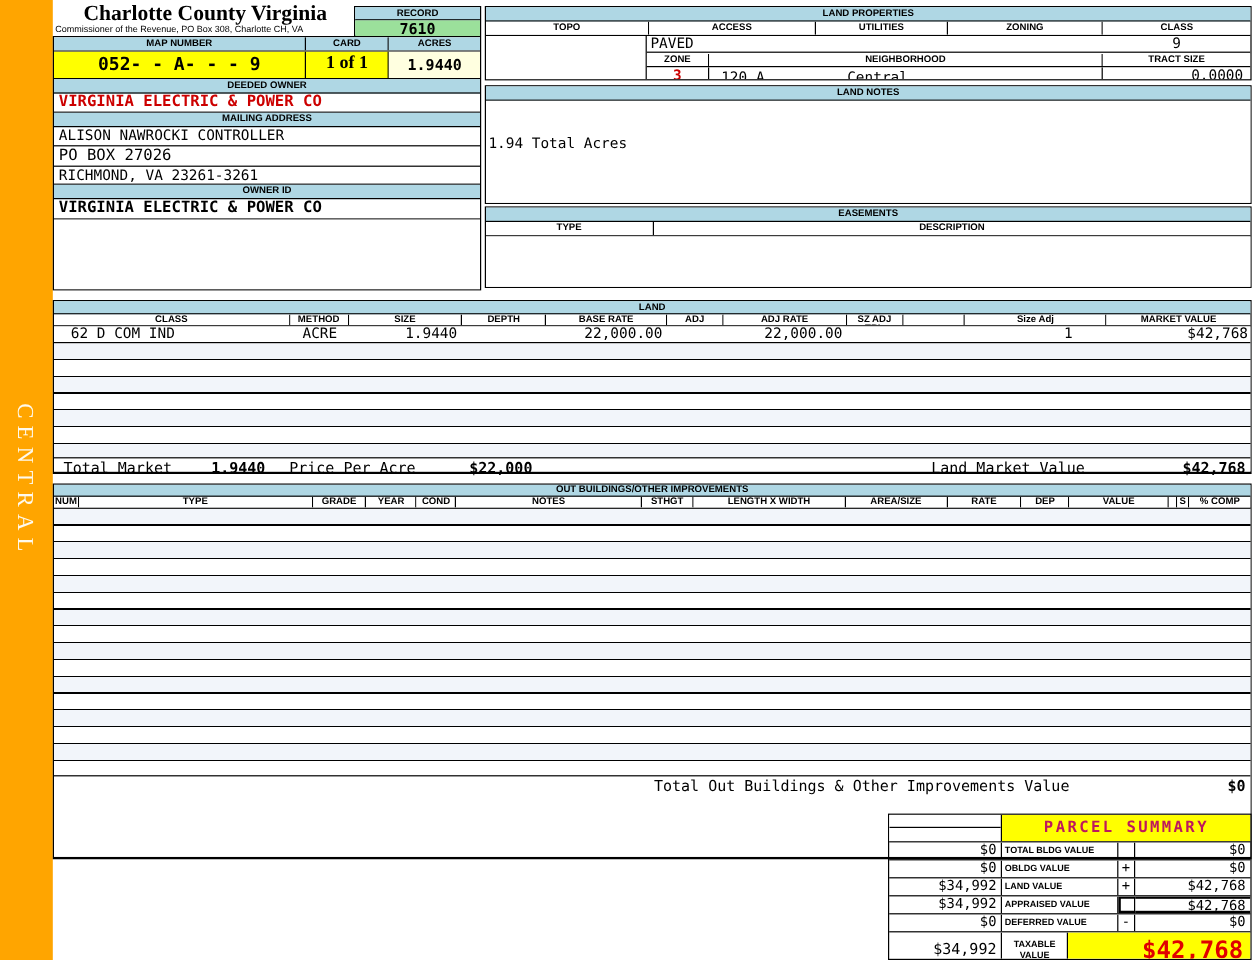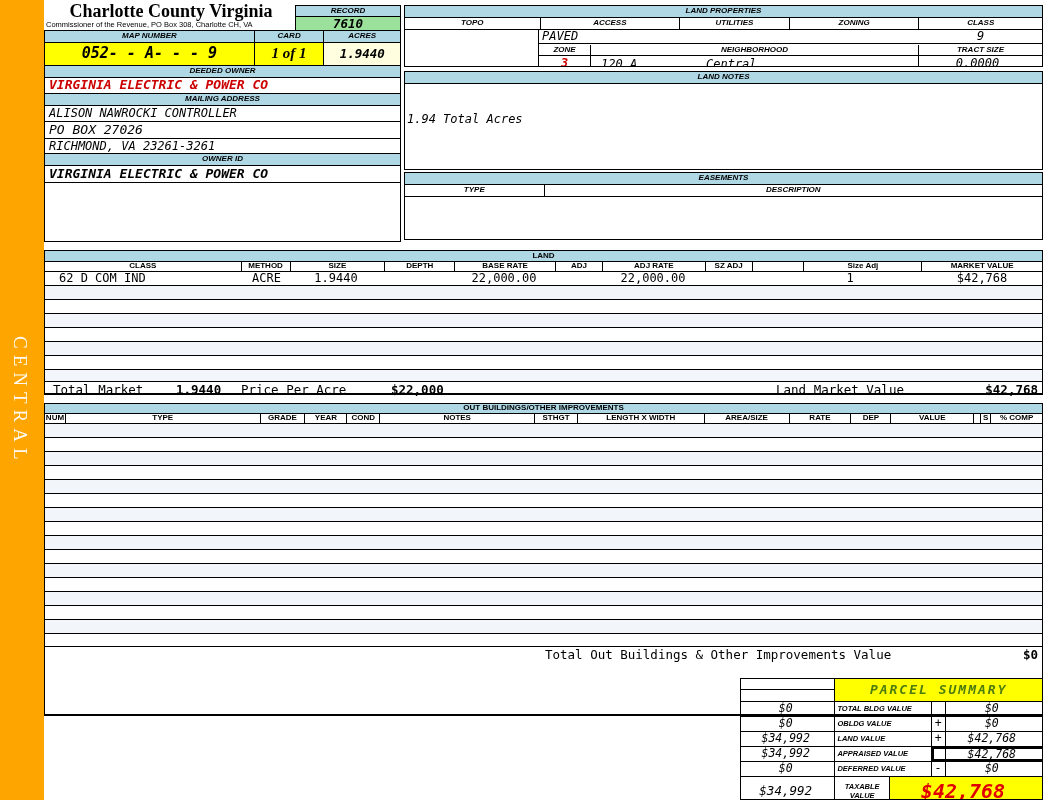--- a/index.html
+++ b/index.html
@@ -1,31 +1,31 @@
 <!DOCTYPE html>
 <html><head>
 <meta charset="utf-8">
 <style>
   html,body{margin:0;padding:0;background:#fff;}
   #page{position:relative;width:1050px;height:800px;background:#fff;overflow:hidden;
         font-family:"Liberation Sans",sans-serif;color:#000;}
   .abs{position:absolute;box-sizing:border-box;}
   .mono{font-family:"DejaVu Sans Mono","Liberation Mono",monospace;}
   .serif{font-family:"Liberation Serif","DejaVu Serif",serif;}
-  .boxed{border:1px solid #000;font-style:italic;}
+  .boxed{border:1px solid #000;}
   .col{display:flex;flex-direction:column;}
   .row{display:flex;flex-direction:row;overflow:hidden;}
   .bb{border-bottom:1px solid #000;}
   .c{box-sizing:border-box;border-right:1px solid #000;overflow:hidden;min-width:0;flex-shrink:1;}
   .cl{box-sizing:border-box;overflow:hidden;min-width:0;flex-shrink:1;}
   .bar{background:#AFD7E4;font-size:8px;font-weight:bold;text-align:center;}
   .hcell{font-size:8px;font-weight:bold;text-align:center;background:#fff;}
   .stripes{background:repeating-linear-gradient(to bottom,
       #F2F5FA 0px,#F2F5FA 13px,#000 13px,#000 14px,#fff 14px,#fff 27px,#000 27px,#000 28px);}
-  .rt{text-align:center;}
+  .rt{text-align:right;}
   .ctr{text-align:center;}
   .red{color:#CC0000;}
   #central{position:absolute;left:9px;top:336px;writing-mode:vertical-rl;
            font-family:"Liberation Serif","DejaVu Serif",serif;font-size:19px;
            letter-spacing:6px;color:#FEF9EC;}
 </style>
 </head>
 <body>
 
 <div id="page">
@@ -175,21 +175,21 @@
       <span class="abs" style="left:500px;">Total Out Buildings &amp; Other Improvements Value</span>
       <span class="abs rt" style="right:4px;font-weight:bold;">$0</span>
     </div>
   </div>
 
   <div class="abs boxed col" style="left:740px;top:678px;width:303px;height:122px;">
     <div class="row bb" style="height:22px;">
       <div class="c" style="width:95px;background:#fff;">
         <div style="height:10px;border-bottom:1px solid #000;"></div>
       </div>
-      <div class="cl mono ctr" style="width:208px;background:#FFFF00;color:#4d7c0f;font-size:13px;font-weight:bold;line-height:21px;letter-spacing:2px;">PARCEL SUMMARY</div>
+      <div class="cl mono ctr" style="width:208px;background:#FFFF00;color:#be185d;font-size:13px;font-weight:bold;line-height:21px;letter-spacing:2px;">PARCEL SUMMARY</div>
     </div>
 
     <div class="row bb" style="height:14px;">
       <div class="c mono rt" style="width:95px;font-size:11.5px;line-height:13px;padding-right:4px;">$0</div>
       <div class="c" style="width:97px;font-size:7.5px;font-weight:bold;line-height:13px;padding-left:2px;">TOTAL BLDG VALUE</div>
       <div class="c mono ctr" style="width:14px;font-size:11.5px;line-height:13px;"></div>
       <div class="cl mono rt" style="width:97px;font-size:11.5px;line-height:13px;padding-right:4px;">$0</div>
     </div>
 
     <div class="row bb" style="height:14px;">

